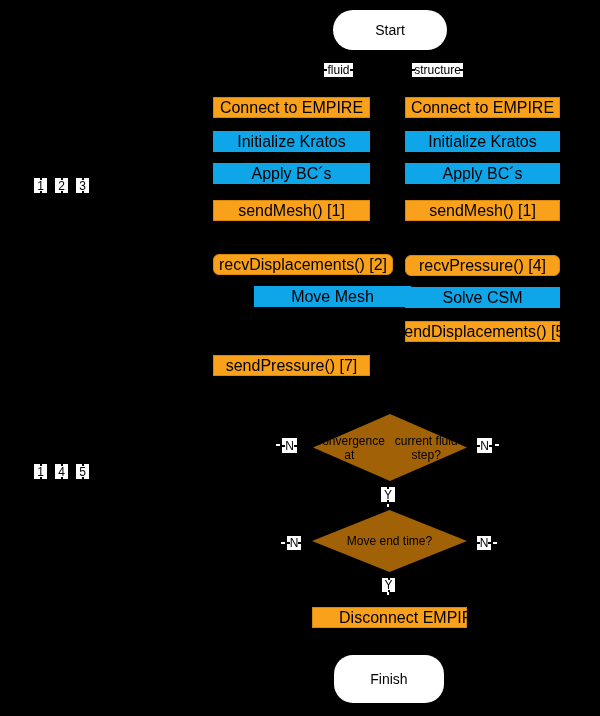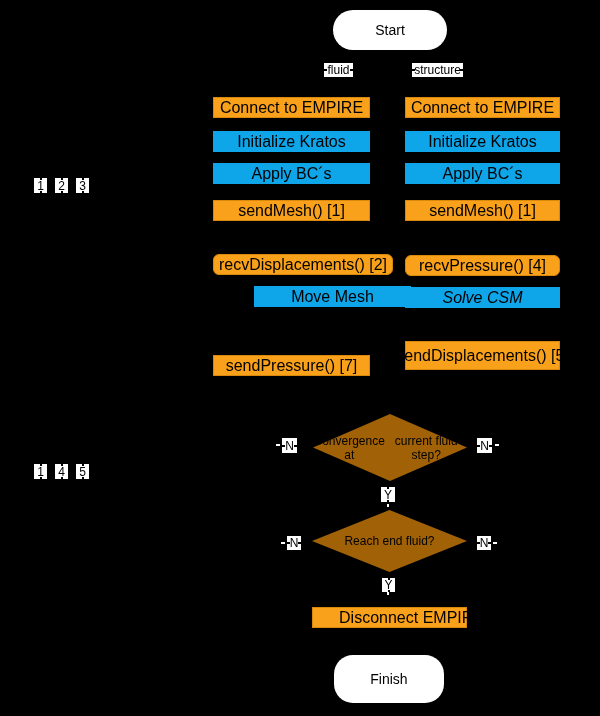--- a/index.html
+++ b/index.html
@@ -59,40 +59,40 @@
   <div class="node box-orange" style="left:213px;top:254px;width:180px;height:21px;border-radius:6px;">recvDisplacements() [2]</div>
   <div class="node box-white" style="left:213px;top:286px;width:157px;height:21px;margin-left:41px;">Move Mesh</div>
   <div class="node box-orange" style="left:213px;top:355px;width:157px;height:21px;">sendPressure() [7]</div>
 
   <div class="node box-orange" style="left:405px;top:97px;width:155px;height:21px;">Connect to EMPIRE</div>
   <div class="node box-white" style="left:405px;top:131px;width:155px;height:21px;">Initialize Kratos</div>
   <div class="node box-white" style="left:405px;top:163px;width:155px;height:21px;">Apply BC´s</div>
   <div class="node box-orange" style="left:405px;top:200px;width:155px;height:21px;">sendMesh() [1]</div>
 
   <div class="node box-orange" style="left:405px;top:255px;width:155px;height:21px;border-radius:6px;">recvPressure() [4]</div>
-  <div class="node box-white" style="left:405px;top:287px;width:155px;height:21px;font-style:italic;">Solve CSM</div>
-  <div class="node box-orange" style="left:405px;top:321px;width:155px;height:29px;margin-top:20px;">sendDisplacements() [5]</div>
+  <div class="node box-white" style="left:405px;top:287px;width:155px;height:21px;">Solve CSM</div>
+  <div class="node box-orange" style="left:405px;top:321px;width:155px;height:21px;">sendDisplacements() [5]</div>
 
   <div class="node diamond" style="left:313px;top:414px;width:154px;height:67px;">
     <span>Convergence at</span>
     <span>current fluid step?</span>
   </div>
   <div class="chip dash-h" style="left:282px;top:438px;width:15px;height:15px;">N</div>
   <div class="chip dash-h" style="left:477px;top:438px;width:15px;height:15px;">N</div>
   <div class="chip dash-v" style="left:381px;top:487px;width:14px;height:15px;">Y</div>
   <div class="stub" style="left:276px;top:444px;width:4px;height:2px;"></div>
   <div class="stub" style="left:495px;top:444px;width:4px;height:2px;"></div>
   <div class="stub" style="left:387px;top:504px;width:2px;height:3px;"></div>
 
   <div class="chip dash-v" style="left:34px;top:464px;width:13px;height:15px;">1</div>
   <div class="chip dash-v" style="left:55px;top:464px;width:13px;height:15px;">4</div>
   <div class="chip dash-v" style="left:76px;top:464px;width:13px;height:15px;">5</div>
 
   <div class="node diamond" style="left:312px;top:510px;width:155px;height:62px;">
-    <span>Reach end fluid?</span>
+    <span>Move end time?</span>
   </div>
   <div class="chip dash-h" style="left:287px;top:536px;width:14px;height:14px;">N</div>
   <div class="chip dash-h" style="left:477px;top:536px;width:14px;height:14px;">N</div>
   <div class="chip dash-v" style="left:382px;top:578px;width:13px;height:14px;">Y</div>
   <div class="stub" style="left:281px;top:542px;width:4px;height:2px;"></div>
   <div class="stub" style="left:493px;top:542px;width:4px;height:2px;"></div>
   <div class="stub" style="left:387px;top:592px;width:2px;height:3px;"></div>
 
   <div class="node box-orange" style="left:312px;top:607px;width:155px;height:21px;padding-left:44px;">Disconnect EMPIRE</div>
 

